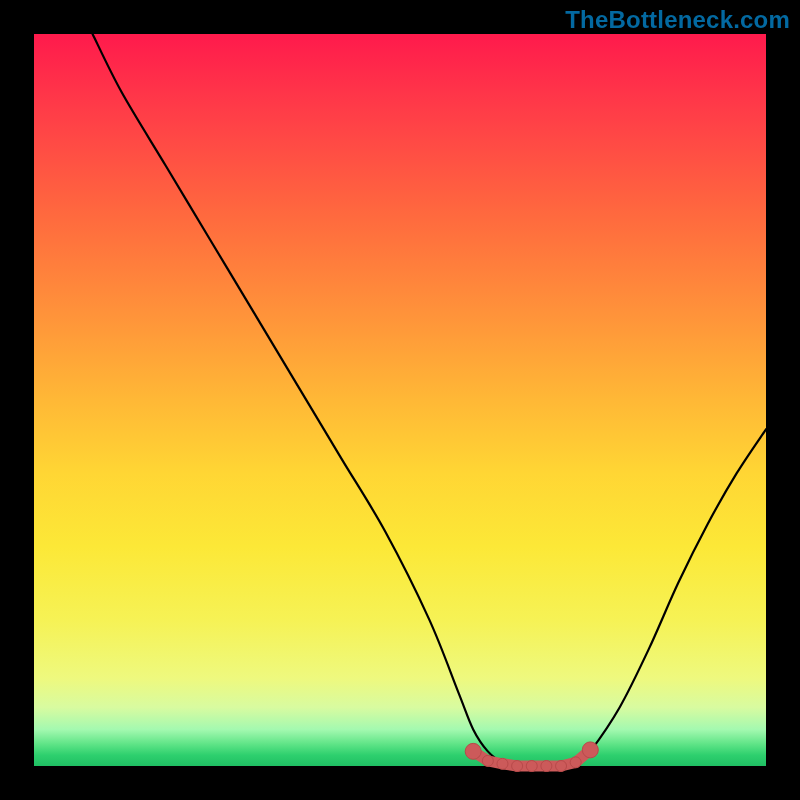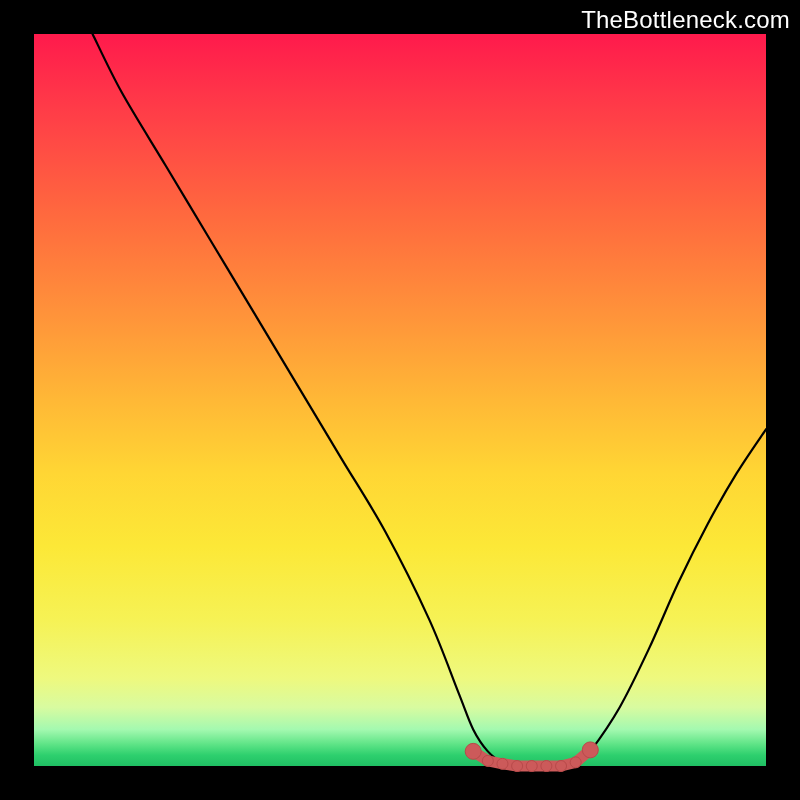--- a/index.html
+++ b/index.html
@@ -39,23 +39,23 @@
       #a4f9b0 95%,
       #5fe487 97%,
       #2ed06e 98.5%,
       #1fbf63 100%
     );
   }
   .watermark {
     position: absolute;
     top: 6px;
     right: 10px;
-    color: #ffffff;
+    color: #0369a1;
     font-size: 24px;
-    font-weight: 400;
+    font-weight: 700;
     letter-spacing: 0.2px;
     user-select: none;
   }
   svg.curve {
     position: absolute;
     left: 0;
     top: 0;
     width: 732px;
     height: 732px;
     overflow: visible;

